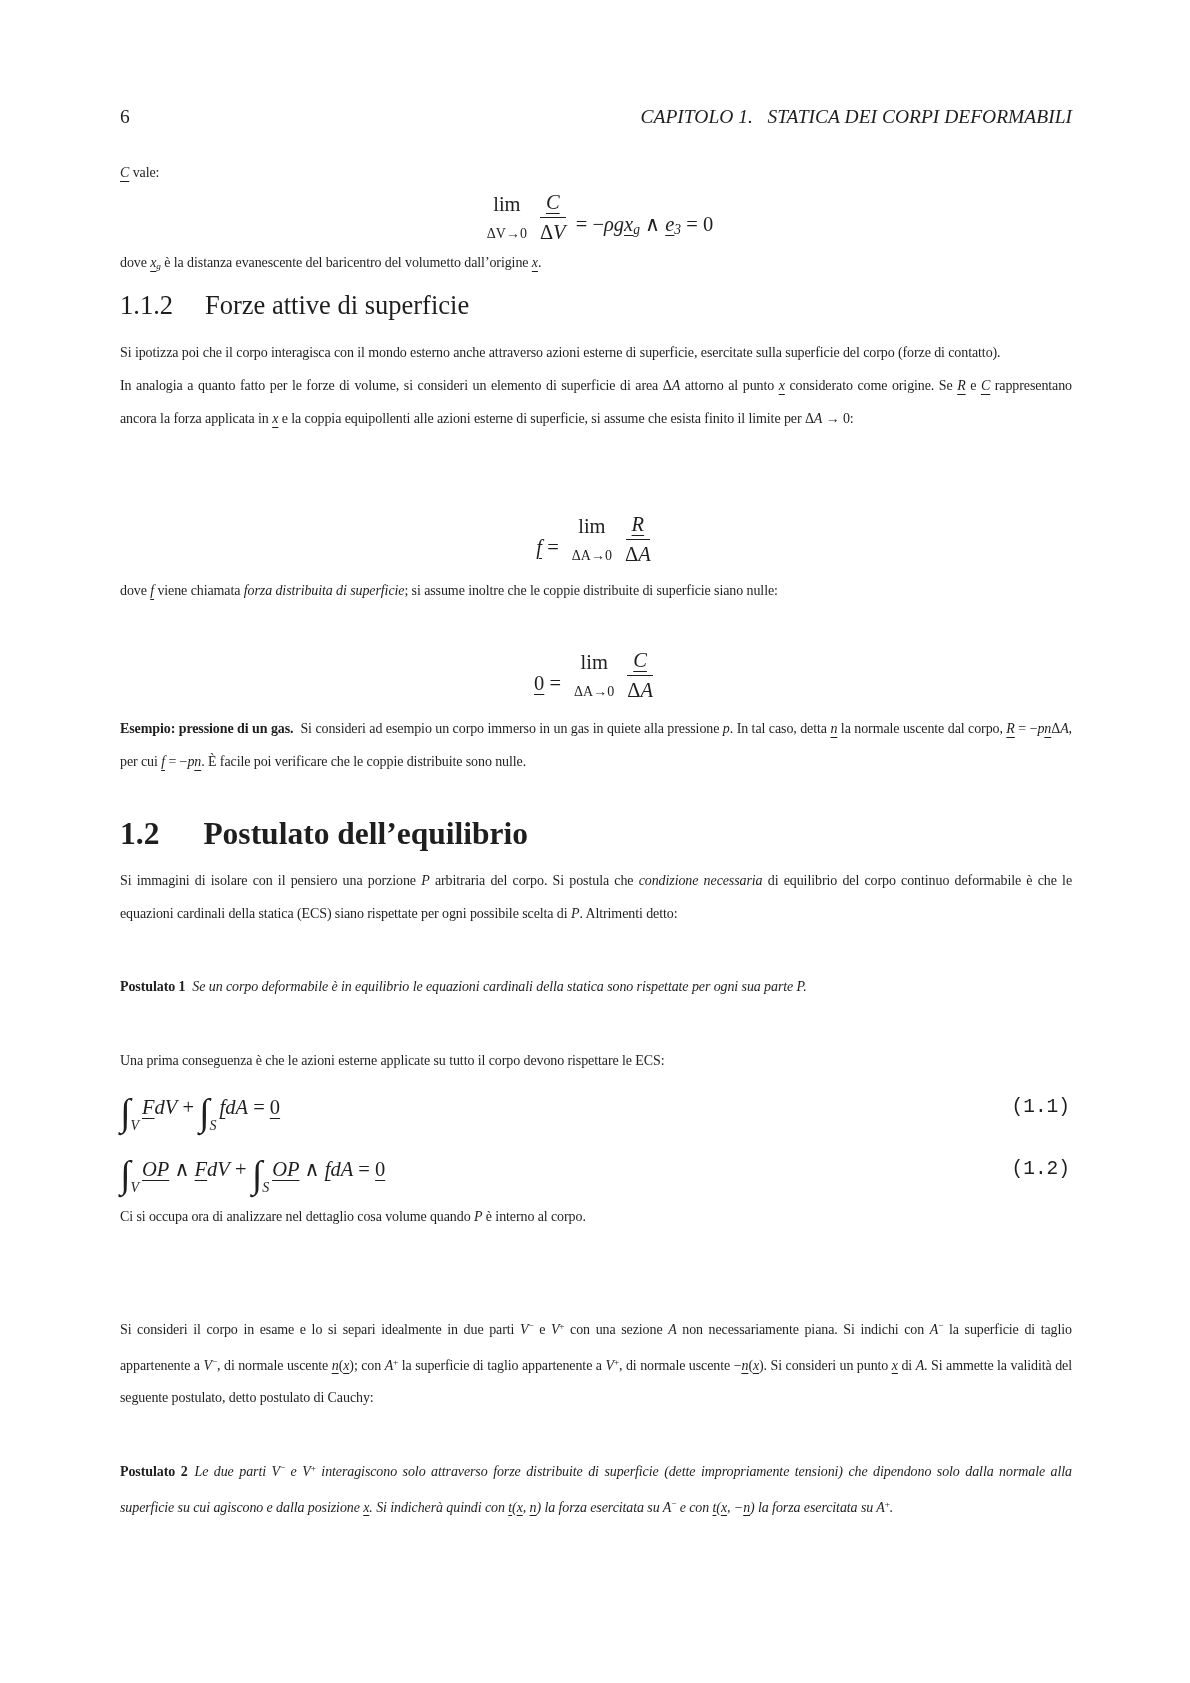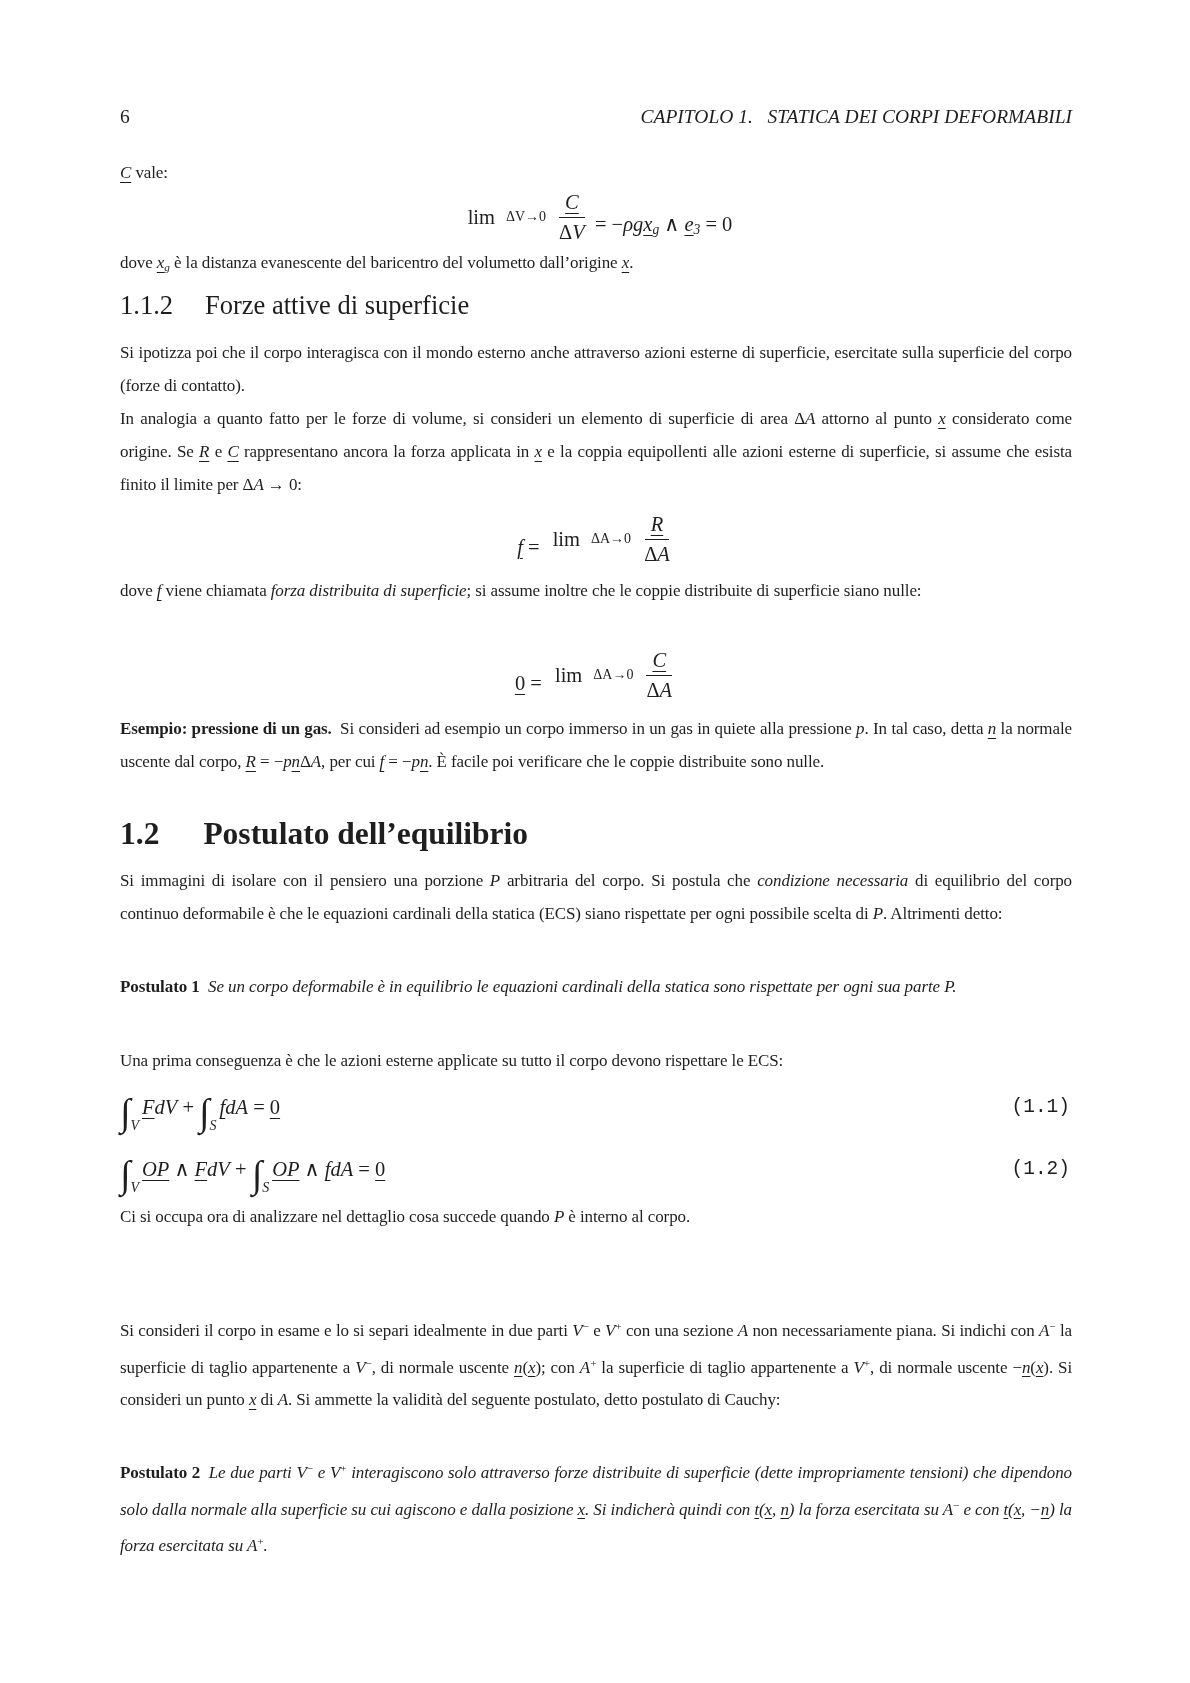--- a/index.html
+++ b/index.html
@@ -8,21 +8,21 @@
     width:1190px;height:1683px;
     background:#ffffff;
     overflow:hidden;
     font-family:"Liberation Serif","DejaVu Serif",serif;
     color:#1e1e1e;
   }
   .abs{position:absolute;left:120px;width:952px;}
   .pagehead{display:flex;justify-content:space-between;align-items:baseline;font-size:19.5px;}
   .pagenum{font-style:normal;}
   .runhead{font-style:italic;}
-  .bodytext{font-size:17px;line-height:33px;text-align:justify;letter-spacing:-0.1px;}
+  .bodytext{font-size:14px;line-height:33px;text-align:justify;letter-spacing:-0.1px;}
   .h-sub{font-size:26.5px;font-weight:normal;}
   .h-sub .hnum{margin-right:32px;}
   .h-sec{font-size:31.5px;font-weight:bold;}
   .h-sec .hnum{margin-right:44px;}
   
   .ri{font-style:italic;}
   .rb{font-weight:bold;}
   .ru{font-style:italic;text-decoration:underline;text-decoration-thickness:1px;text-underline-offset:4px;}
   .rn{text-decoration:underline;text-decoration-thickness:1px;text-underline-offset:4px;}
   .rsub{font-size:0.66em;font-style:italic;vertical-align:-0.25em;}
@@ -30,21 +30,21 @@
   .rcal{font-style:italic;}
   .rint{font-size:38px;font-style:normal;vertical-align:-0.28em;line-height:0;}
   .risub{font-size:14px;font-style:italic;vertical-align:-16px;margin-right:3px;}
   
   .dformula{
     position:absolute;left:120px;width:952px;
     display:flex;justify-content:center;align-items:center;
     font-size:20.5px;min-height:66px;
   }
   .fpre,.fpost{white-space:pre-wrap;margin-top:16px;}
-  .limstack{display:inline-flex;align-items:center;line-height:1.08;margin:0 8px;gap:11px;}
+  .limstack{display:inline-flex;flex-direction:column;align-items:center;line-height:1.08;margin:0 8px;gap:11px;}
   .limword{font-style:normal;}
   .limsub{font-size:14px;}
   .frac{display:inline-flex;flex-direction:column;align-items:center;line-height:1.18;margin:0 5px;}
   .fnum{padding:0 6px 2px;border-bottom:1.4px solid #1e1e1e;}
   .fden{padding-top:2px;}
   
   .eqrow{position:absolute;left:120px;width:952px;font-size:20.5px;height:58px;line-height:58px;}
   .eqtag{position:absolute;right:2px;top:50%;transform:translateY(-50%);font-size:19.5px;line-height:normal;font-family:Liberation Mono, monospace;}
 </style>
 </head>
@@ -123,20 +123,20 @@
   <div class="eqrow" style="top:1078px">
     <span class="eqbody"><span class="rint">∫</span><span class="risub">V</span><span class="ru">F</span><span class="ri">dV</span><span> + </span><span class="rint">∫</span><span class="risub">S</span><span class="ru">f</span><span class="ri">dA</span><span> = </span><span class="rn">0</span></span>
     <span class="eqtag">(1.1)</span>
   </div>
 
   <div class="eqrow" style="top:1140px">
     <span class="eqbody"><span class="rint">∫</span><span class="risub">V</span><span class="ru">OP</span><span> ∧ </span><span class="ru">F</span><span class="ri">dV</span><span> + </span><span class="rint">∫</span><span class="risub">S</span><span class="ru">OP</span><span> ∧ </span><span class="ru">f</span><span class="ri">dA</span><span> = </span><span class="rn">0</span></span>
     <span class="eqtag">(1.2)</span>
   </div>
 
-  <div class="abs bodytext" style="top:1200px"><span>Ci si occupa ora di analizzare nel dettaglio cosa succede quando </span><span class="rcal">P</span><span> è interno al corpo.</span></div>
+  <div class="abs bodytext" style="top:1200px"><span>Ci si occupa ora di analizzare nel dettaglio cosa volume quando </span><span class="rcal">P</span><span> è interno al corpo.</span></div>
 
 
   <div class="abs bodytext" style="top:1310px"><span>Si consideri il corpo in esame e lo si separi idealmente in due parti </span><span class="ri">V</span><span class="rsup">−</span><span> e </span><span class="ri">V</span><span class="rsup">+</span><span> con una sezione </span><span class="ri">A</span><span> non necessariamente piana. Si indichi con </span><span class="ri">A</span><span class="rsup">−</span><span> la superficie di taglio appartenente a </span><span class="ri">V</span><span class="rsup">−</span><span>, di normale uscente </span><span class="ru">n</span><span>(</span><span class="ru">x</span><span>); con </span><span class="ri">A</span><span class="rsup">+</span><span> la superficie di taglio appartenente a </span><span class="ri">V</span><span class="rsup">+</span><span>, di normale uscente −</span><span class="ru">n</span><span>(</span><span class="ru">x</span><span>). Si consideri un punto </span><span class="ru">x</span><span> di </span><span class="ri">A</span><span>. Si ammette la validità del seguente postulato, detto postulato di Cauchy:</span></div>
 
   <div class="abs bodytext" style="top:1452px"><span class="rb">Postulato 2</span><span> </span><span class="ri">Le due parti </span><span class="ri">V</span><span class="rsup">−</span><span class="ri"> e </span><span class="ri">V</span><span class="rsup">+</span><span class="ri"> interagiscono solo attraverso forze distribuite di superficie (dette impropriamente tensioni) che dipendono solo dalla normale alla superficie su cui agiscono e dalla posizione </span><span class="ru">x</span><span class="ri">. Si indicherà quindi con </span><span class="ru">t</span><span class="ri">(</span><span class="ru">x</span><span class="ri">, </span><span class="ru">n</span><span class="ri">) la forza esercitata su </span><span class="ri">A</span><span class="rsup">−</span><span class="ri"> e con </span><span class="ru">t</span><span class="ri">(</span><span class="ru">x</span><span class="ri">, −</span><span class="ru">n</span><span class="ri">) la forza esercitata su </span><span class="ri">A</span><span class="rsup">+</span><span class="ri">.</span></div>
 
 </div>
 
 </body></html>

